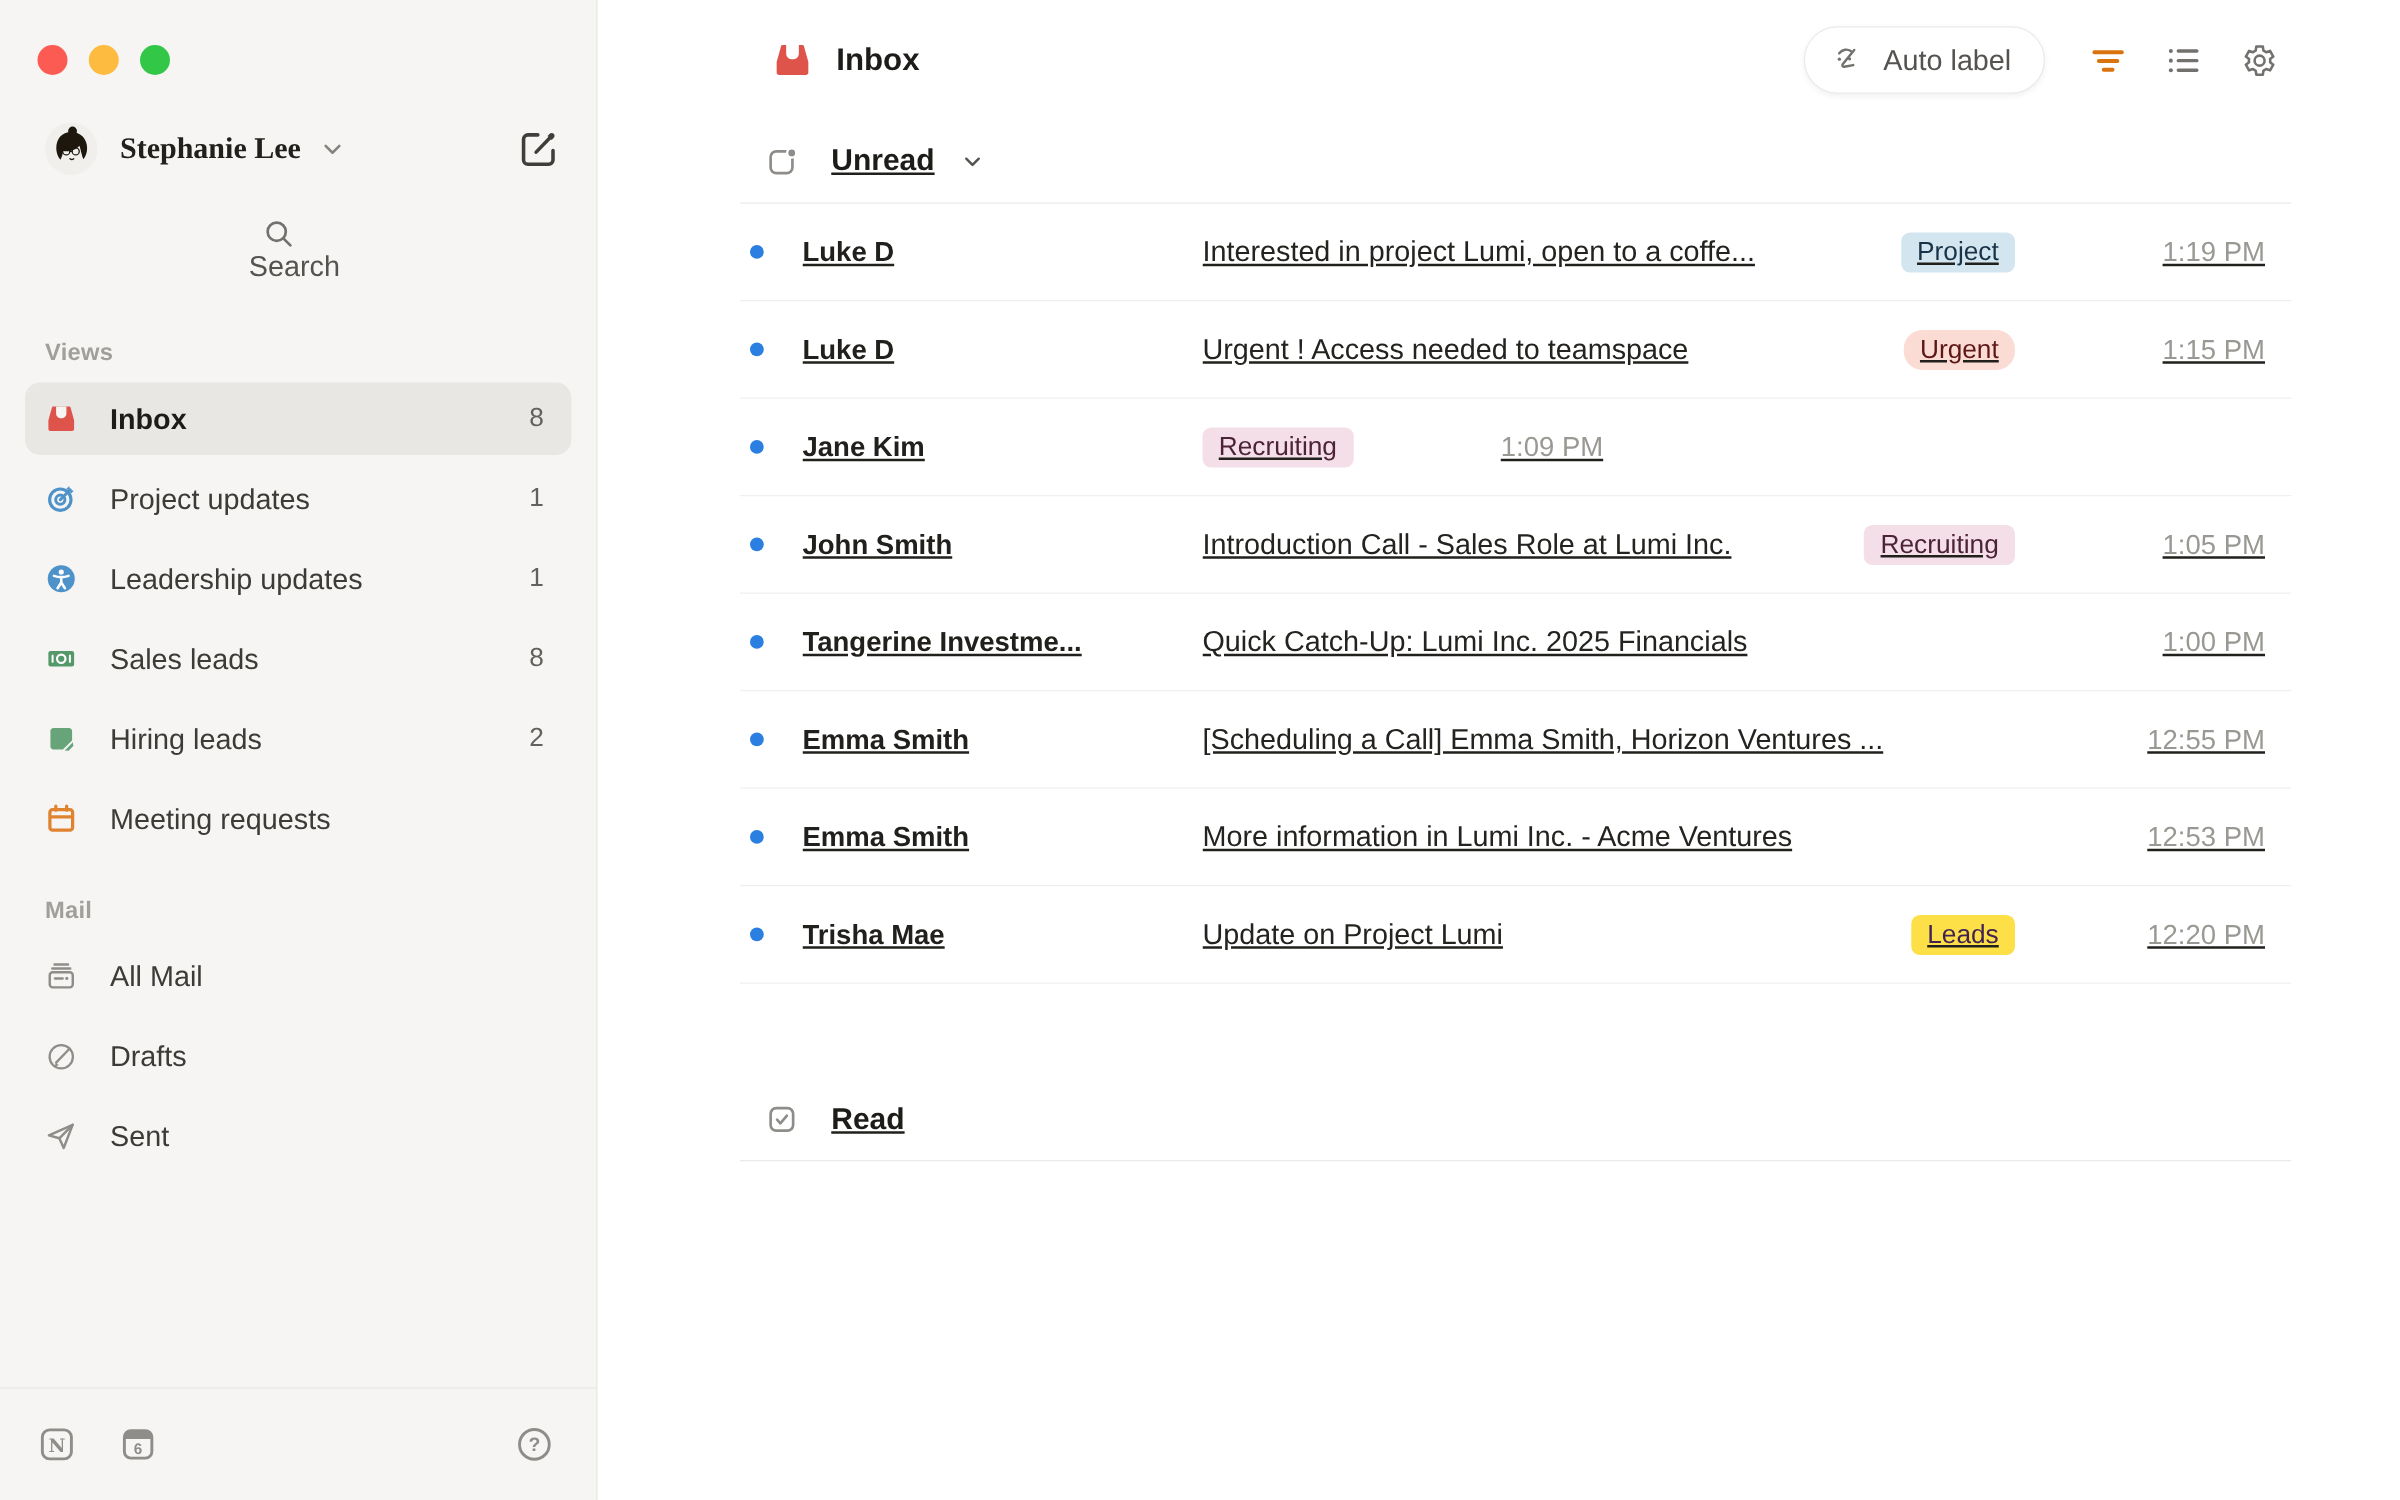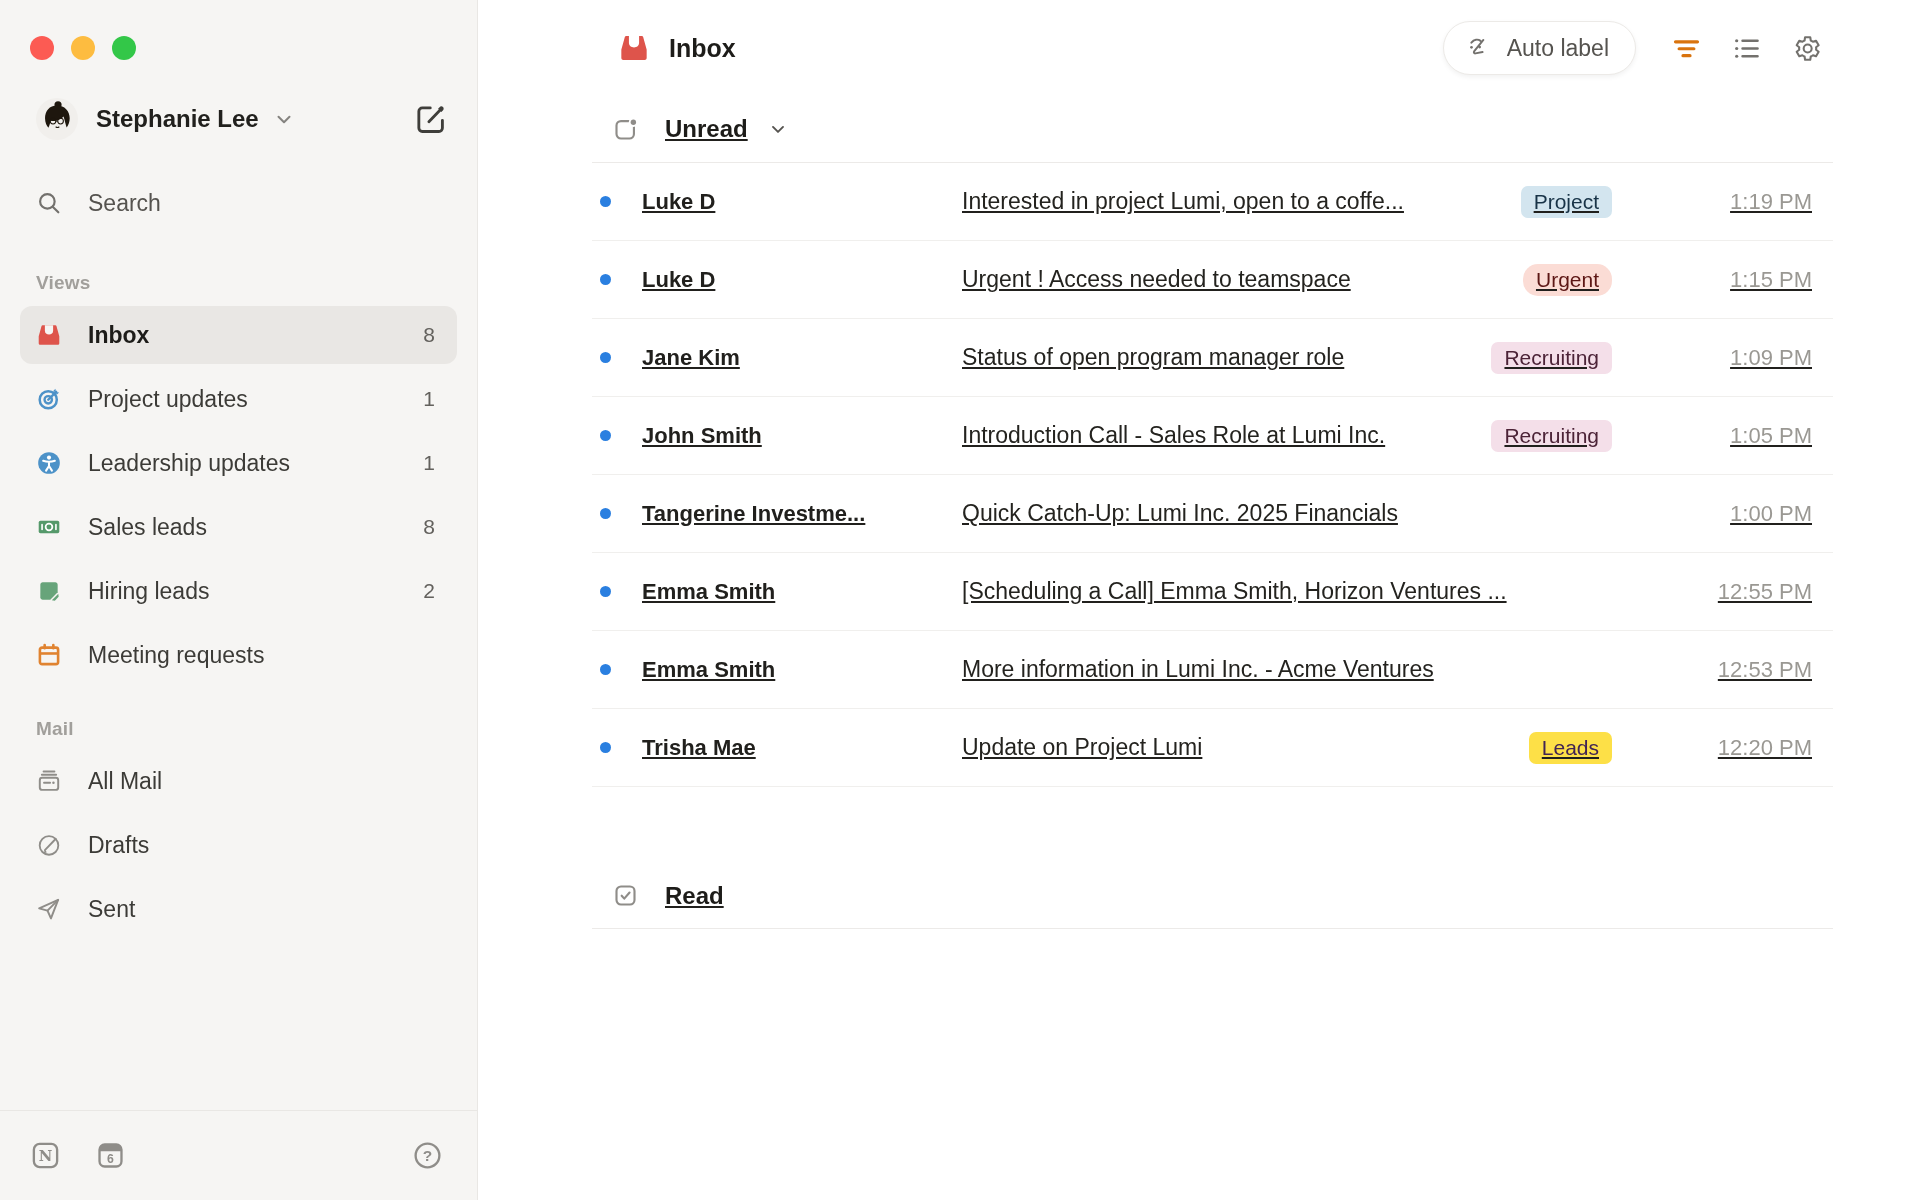--- a/index.html
+++ b/index.html
@@ -17,40 +17,40 @@
     border-right:1px solid #e9e7e4; box-sizing:border-box;
     display:flex; flex-direction:column;
   }
   .traffic-lights { padding:36px 0 0 30px; display:flex; gap:17px; flex:none; }
   .tl { width:24px; height:24px; border-radius:50%; display:inline-block; }
 
   .user-row { margin:38px 28px 0 36px; display:flex; align-items:center; flex:none; }
   .avatar { width:42px; height:42px; flex:none; }
   .avatar svg { width:100%; height:100%; display:block; }
   .user-btn { display:flex; align-items:center; background:none; border:none; padding:0; cursor:default; }
-  .user-name { font-size:24px; font-weight:700; color:#21201d; margin-left:18px; font-family:Liberation Sans, sans-serif; }
+  .user-name { font-size:24px; font-weight:700; color:#21201d; margin-left:18px; font-family:Liberation Serif, serif; }
   .chev { width:22px; height:22px; color:#85837f; margin-left:14px; display:inline-flex; }
   .chev svg { width:100%; height:100%; }
   .spacer { flex:1; }
   .icon-btn { background:none; border:none; padding:0; display:inline-flex; align-items:center; justify-content:center; cursor:default; }
   .compose-wrap { width:36px; height:36px; color:#3f3e3a; display:inline-flex; }
   .compose-wrap svg { width:100%; height:100%; }
 
   .side-item {
     height:58px; margin:0 20px 6px 20px; display:flex; align-items:center;
     border-radius:12px; padding:0 22px 0 16px; box-sizing:border-box;
   }
   .side-item.selected { background:#e9e7e4; }
   .side-icon { width:26px; height:26px; flex:none; margin-right:26px; display:inline-flex; }
   .side-icon svg { width:100%; height:100%; }
   .side-label { font-size:23px; color:#3c3b37; white-space:nowrap; }
   .side-item.selected .side-label { color:#1d1c19; font-weight:700; }
   .side-count { margin-left:auto; font-size:21px; color:#63615d; }
 
-  .search-item { margin-top:34px; }
+  .search-item { margin-top:34px;flex-direction:column; }
   .search-item .side-label { color:#55534f; }
   .search-item .side-icon { color:#73716d; }
 
   .section-label {
     margin:34px 0 12px 36px; font-size:19px; font-weight:700;
     color:#a19f9b; letter-spacing:.2px;
   }
 
   .sidebar-footer {
     margin-top:auto; flex:none; border-top:1px solid #e9e7e4;
@@ -378,21 +378,20 @@
           <div class="email-row">
             <span class="dot" style="background: rgb(42, 127, 224); visibility: visible;"></span>
             <span class="sender">Luke D</span>
             <span class="subject">Urgent ! Access needed to teamspace</span>
             <span class="tag" style="background: rgb(251, 220, 213); color: rgb(93, 23, 21); border-radius: 15px;">Urgent</span>
             <span class="time">1:15 PM</span>
           </div>
           <div class="email-row">
             <span class="dot" style="background: rgb(42, 127, 224); visibility: visible;"></span>
             <span class="sender">Jane Kim</span>
-            <span class="subject">Status of open program manager role</span>
             <span class="tag" style="background: rgb(244, 223, 233); color: rgb(76, 35, 55);">Recruiting</span>
             <span class="time">1:09 PM</span>
           </div>
           <div class="email-row">
             <span class="dot" style="background: rgb(42, 127, 224); visibility: visible;"></span>
             <span class="sender">John Smith</span>
             <span class="subject">Introduction Call - Sales Role at Lumi Inc.</span>
             <span class="tag" style="background: rgb(244, 223, 233); color: rgb(76, 35, 55);">Recruiting</span>
             <span class="time">1:05 PM</span>
           </div>

